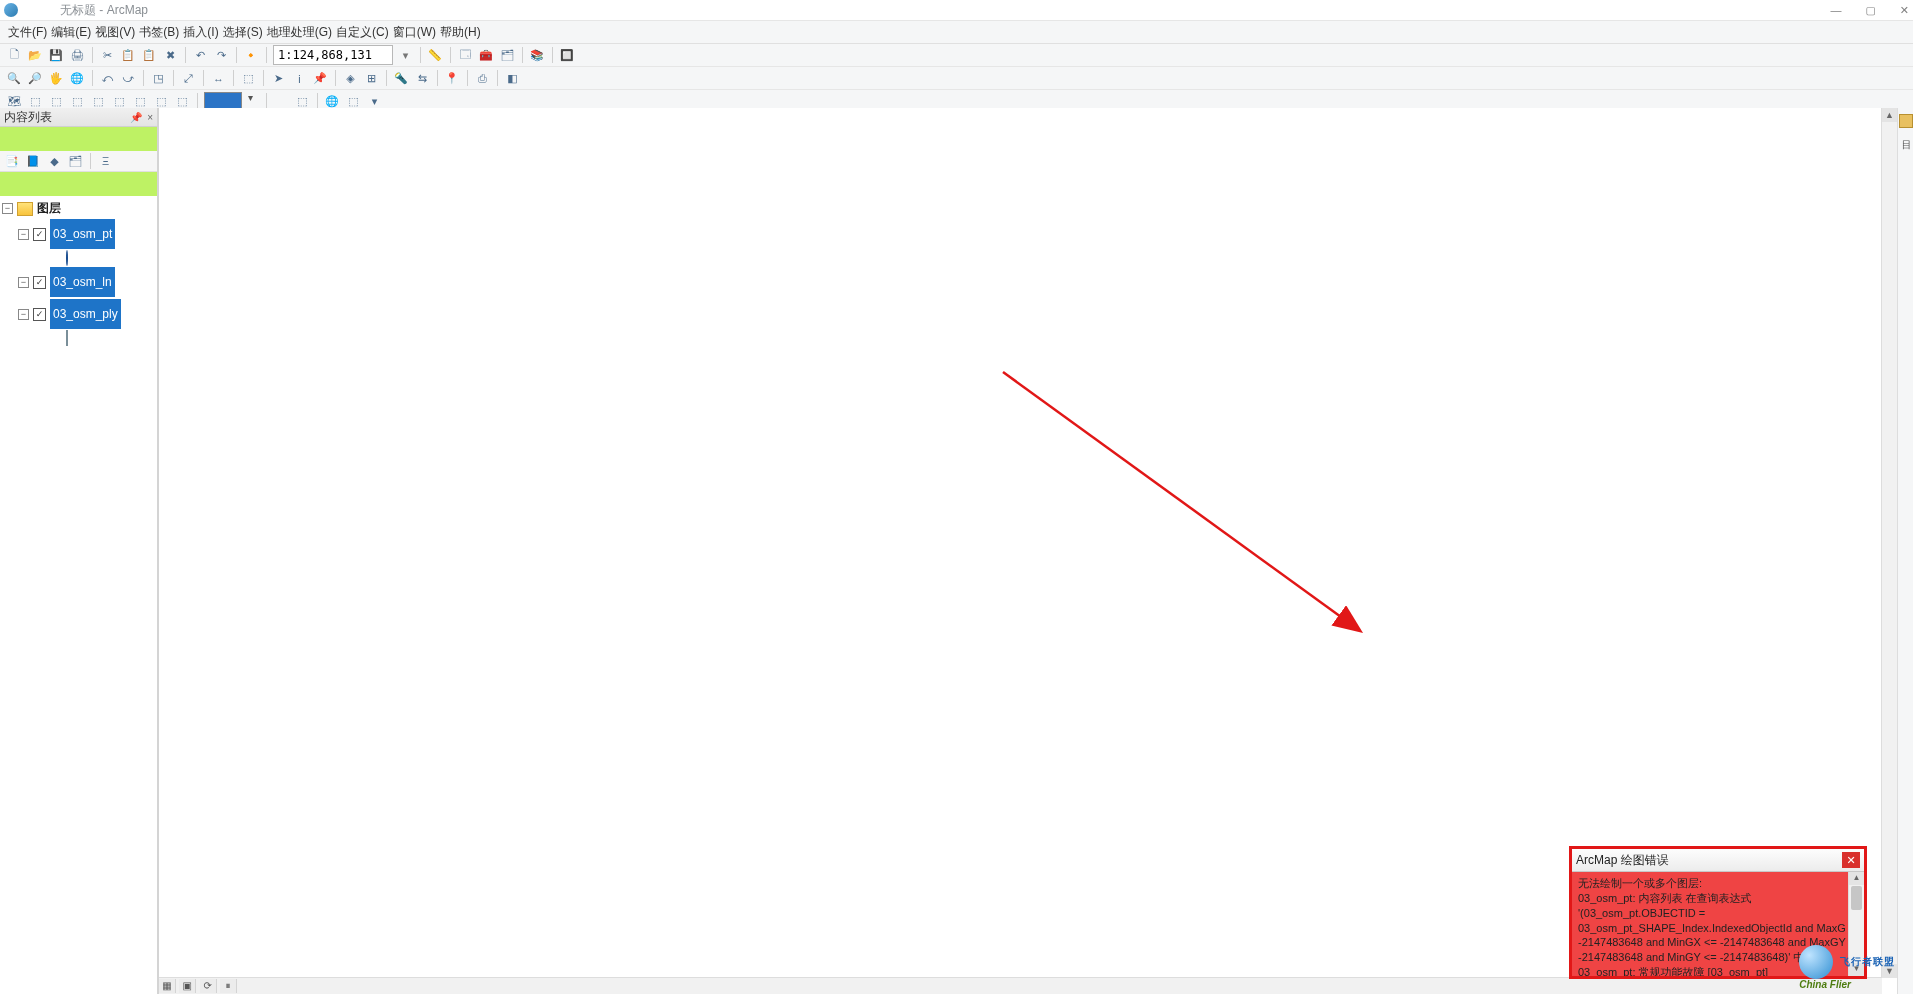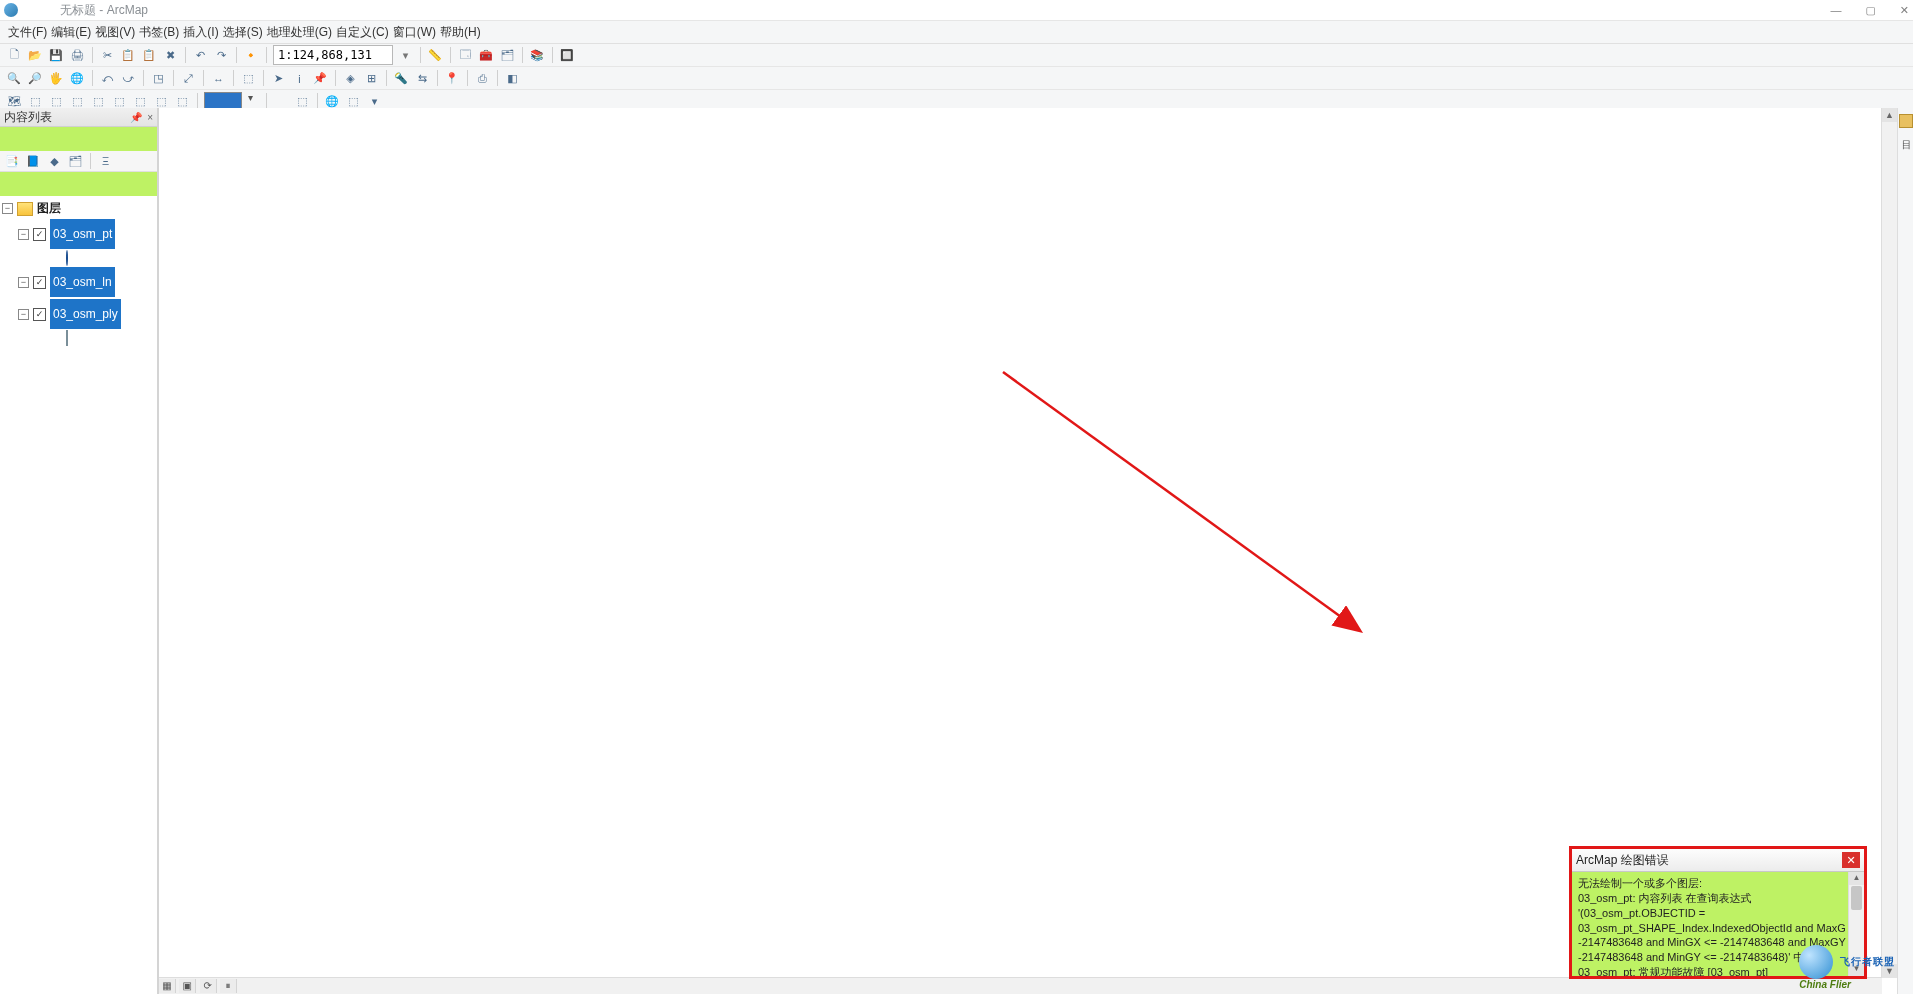--- a/index.html
+++ b/index.html
@@ -43,21 +43,21 @@
   .map-vscroll{position:absolute;right:0;top:0;bottom:16px;width:15px;background:#f1f1f1;border-left:1px solid #ddd;}
   .map-vscroll .up,.map-vscroll .dn{height:14px;background:#e4e4e4;display:flex;align-items:center;justify-content:center;font-size:9px;color:#666;}
   .map-vscroll .dn{position:absolute;bottom:0;width:100%;}
   .map-hscroll{position:absolute;left:0;right:15px;bottom:0;height:16px;background:#f1f1f1;border-top:1px solid #ddd;}
   .map-hscroll .tabbtn{display:inline-flex;width:16px;height:14px;align-items:center;justify-content:center;background:#ececec;border-right:1px solid #d4d4d4;color:#555;font-size:10px;}
   .annotation-arrow{position:absolute;pointer-events:none;}
   
   .err-popup{position:absolute;right:33px;bottom:18px;width:292px;background:#fff;outline:3px solid #e11717;box-shadow:0 0 0 1px #c0c0c0 inset;z-index:10;}
   .err-title{height:22px;background:linear-gradient(#fdfdfd,#ececec);display:flex;align-items:center;justify-content:space-between;padding:0 4px;border-bottom:1px solid #c8c8c8;font-size:12px;}
   .err-close{width:18px;height:16px;background:#d9302c;color:#fff;display:flex;align-items:center;justify-content:center;font-size:11px;}
-  .err-body{position:relative;padding:4px 18px 4px 6px;font-size:11px;line-height:1.35;background:#bef264;height:96px;overflow:hidden;}
+  .err-body{position:relative;padding:4px 18px 4px 6px;font-size:11px;line-height:1.35;background:#ef4444;height:96px;overflow:hidden;}
   .err-body .eline{white-space:nowrap;overflow:hidden;text-overflow:clip;}
   .err-scroll{position:absolute;right:0;top:0;bottom:0;width:15px;background:#f1f1f1;border-left:1px solid #ddd;}
   .err-scroll .thumb{position:absolute;top:14px;left:2px;right:2px;height:24px;background:#c6c6c6;border-radius:2px;}
   .err-scroll .up,.err-scroll .dn{position:absolute;left:0;right:0;height:13px;background:#e4e4e4;display:flex;align-items:center;justify-content:center;font-size:8px;color:#666;}
   .err-scroll .dn{bottom:0;}
   
   .rightstrip{width:15px;background:#f5f6f7;border-left:1px solid #ddd;position:relative;}
   .rightstrip .rsicon{position:absolute;top:6px;left:1px;width:12px;height:12px;background:#e8c060;border:1px solid #b89030;}
   .rightstrip .rstxt{position:absolute;top:24px;left:0;width:15px;font-size:10px;text-align:center;color:#555;writing-mode:vertical-rl;}
   

